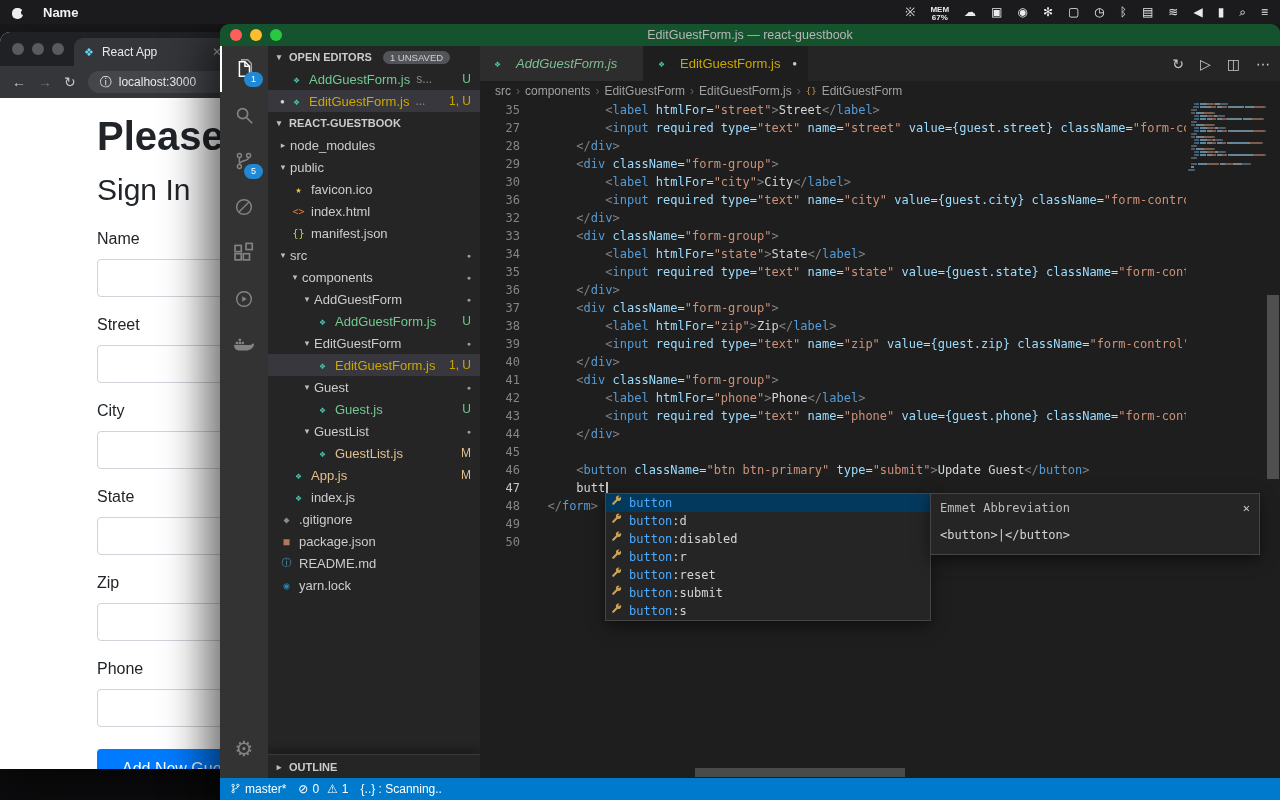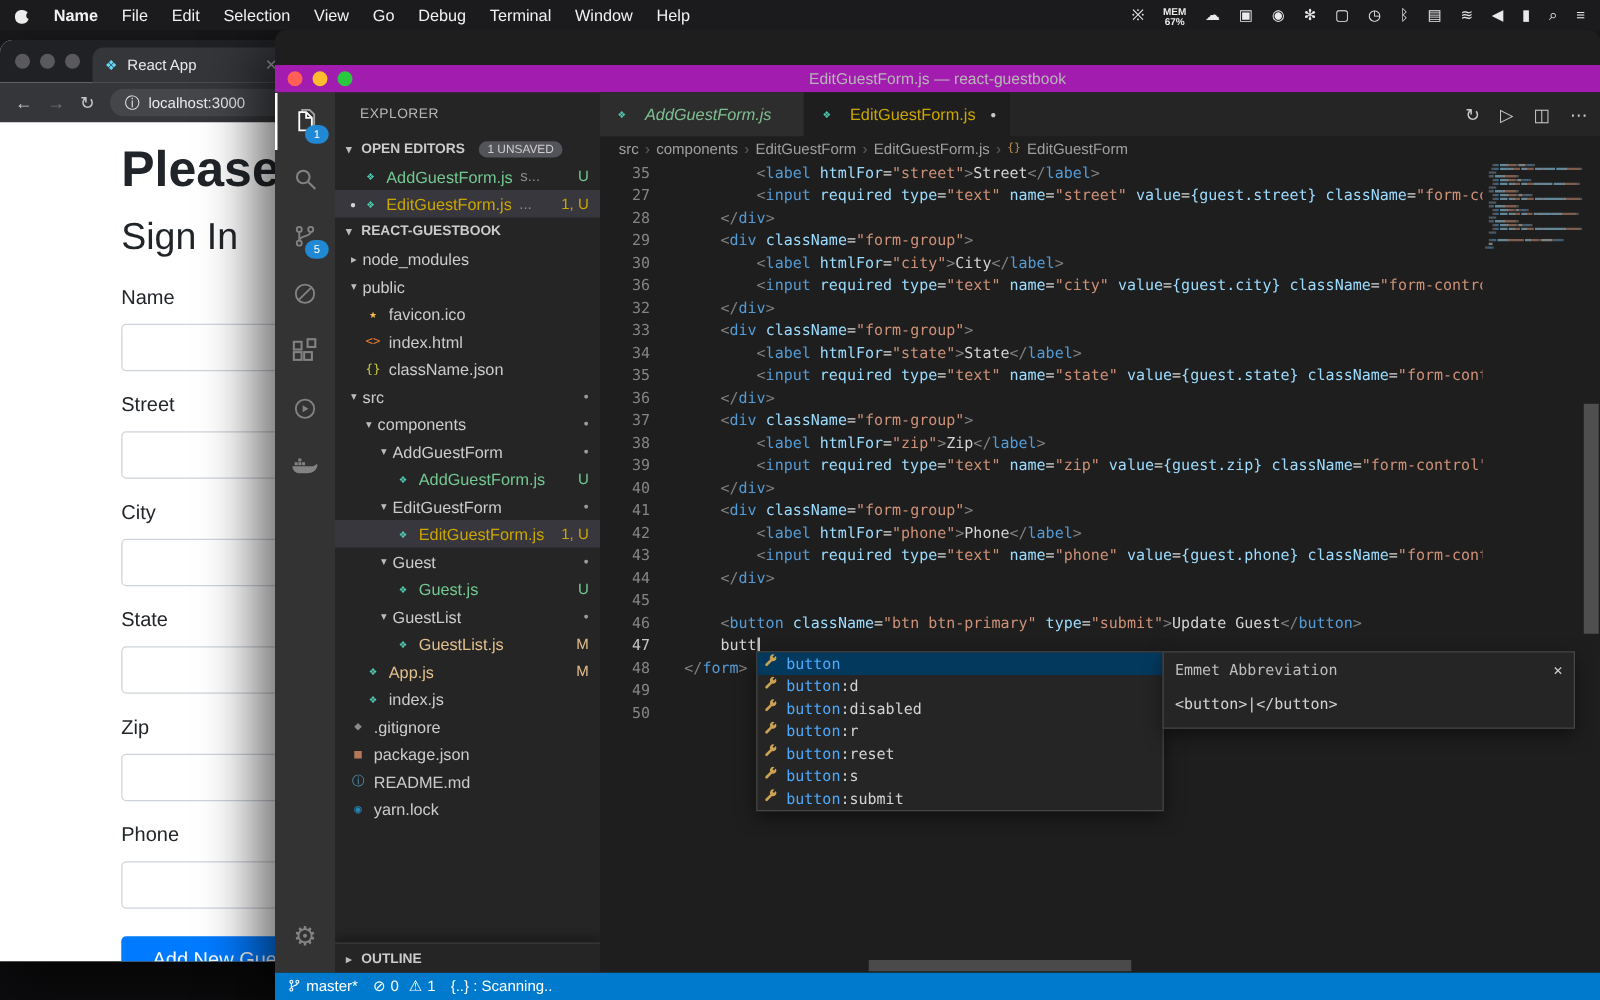--- a/index.html
+++ b/index.html
@@ -43,21 +43,21 @@
   .form-group{margin:0 0 16px 0;}
   .form-label{font-size:16px;line-height:24px;margin-bottom:8px;}
   .form-input{width:360px;height:36px;border:1px solid #ced4da;border-radius:4px;background:#fff;}
   .submit-btn{margin-top:6px;width:162px;height:40px;background:#007bff;color:#fff;border:none;
     border-radius:4px;font-size:16px;font-family:inherit;}
 
   
   .vscode{position:absolute;left:220px;top:24px;width:1060px;height:776px;z-index:20;
     border-radius:9px 9px 0 0;overflow:hidden;background:#1e1e1e;display:flex;flex-direction:column;
     box-shadow:-14px 12px 44px rgba(0,0,0,.6);}
-  .vs-titlebar{height:22px;background:#a21caf;position:relative;flex:0 0 auto;margin-top:28px;}
+  .vs-titlebar{height:22px;background:#14532d;position:relative;flex:0 0 auto;}
   .vs-title{position:absolute;left:0;right:0;top:0;height:22px;line-height:22px;text-align:center;
     color:#b6b6b6;font-size:12.5px;}
   .vs-lights{position:absolute;left:10px;top:5px;display:flex;gap:8px;}
   .vs-light{width:12px;height:12px;border-radius:50%;}
   .vs-main{flex:1;display:flex;min-height:0;position:relative;}
 
   
   .activitybar{width:48px;background:#333333;display:flex;flex-direction:column;align-items:center;flex:0 0 auto;}
   .ab-item{width:48px;height:46px;display:flex;align-items:center;justify-content:center;color:#838383;position:relative;}
   .ab-item svg{width:22px;height:22px;}
@@ -138,31 +138,20 @@
   .sb-right{margin-left:auto;display:flex;align-items:center;gap:14px;}
   .sb-ico{font-size:12px;}
 </style>
 </head>
 <body>
 
 <div class="menubar">
   <div class="left">
     <span class="apple-logo"></span>
     <span class="menu-item appname">Name</span>
-    <span id="menu-items" style="display:flex;gap:19px;">
-        <span class="menu-item">File</span>
-        <span class="menu-item">Edit</span>
-        <span class="menu-item">Selection</span>
-        <span class="menu-item">View</span>
-        <span class="menu-item">Go</span>
-        <span class="menu-item">Debug</span>
-        <span class="menu-item">Terminal</span>
-        <span class="menu-item">Window</span>
-        <span class="menu-item">Help</span>
-      </span>
   </div>
   <div class="right">
     <span id="menu-left-icons" style="display:flex;gap:15px;">
         <span class="mb-icon">※</span>
       </span>
     <span class="mem">
       <span>MEM</span>
       <span>67%</span>
     </span>
     <span id="menu-status-icons" style="display:flex;gap:15px;">
@@ -300,21 +289,20 @@
             <rect x="6.2" y="5.5" width="2.6" height="2.6"></rect>
             <rect x="9.4" y="5.5" width="2.6" height="2.6"></rect>
             <rect x="6.2" y="2.2" width="2.6" height="2.6"></rect>
             <path d="M1 9h16.5c2 0 3.5-.8 4.5-2l1 .8c-.6 4.3-4 7.2-9.5 7.2H7c-3.6 0-5.6-2.4-6-6z"></path>
           </svg>
       </div>
       <div class="ab-item ab-gear">⚙</div>
     </div>
 
     <div class="sidebar">
-      <div class="sb-title">EXPLORER</div>
       <div class="sec-head">
         <span class="caret">▾</span>
         <span>OPEN EDITORS</span>
         <span class="pill">1 UNSAVED</span>
       </div>
       <div id="open-editors-list">
           <div class="row" style="padding-left: 8px;">
             <span class="oe-dotslot"></span>
             <span class="ficon" style="color: rgb(78, 201, 176);">❖</span>
             <span class="tree-label" style="color: rgb(115, 201, 145);">AddGuestForm.js</span>
@@ -356,21 +344,21 @@
           </div>
           <div class="row" style="padding-left: 20px;">
             <span style="width: 3px; flex: 0 0 auto;"></span>
             <span class="ficon" style="color: rgb(227, 121, 51);">&lt;&gt;</span>
             <span class="tree-label">index.html</span>
             <span class="row-right"></span>
           </div>
           <div class="row" style="padding-left: 20px;">
             <span style="width: 3px; flex: 0 0 auto;"></span>
             <span class="ficon" style="color: rgb(203, 203, 65);">{}</span>
-            <span class="tree-label">className.json</span>
+            <span class="tree-label">manifest.json</span>
             <span class="row-right"></span>
           </div>
           <div class="row" style="padding-left: 8px;">
             <span class="caret">▾</span>
             <span class="tree-label">src</span>
             <span class="row-right">
               <span class="mod-dot">●</span>
             </span>
           </div>
           <div class="row" style="padding-left: 20px;">
@@ -900,27 +888,27 @@
               <div class="suggest-row">
                 <span><svg width="12" height="12" viewBox="0 0 16 16">
                     <path fill="#cca352" d="M13.5 4.5a3.5 3.5 0 01-4.6 3.3L4 12.7a1.4 1.4 0 11-2-2l4.9-4.9A3.5 3.5 0 0111.4 1l-2 2 1.4 1.4 2-2c.4.6.7 1.3.7 2.1z"></path>
                   </svg></span>
                 <span class="sg-label"><span class="match">button</span><span>:reset</span></span>
               </div>
               <div class="suggest-row">
                 <span><svg width="12" height="12" viewBox="0 0 16 16">
                     <path fill="#cca352" d="M13.5 4.5a3.5 3.5 0 01-4.6 3.3L4 12.7a1.4 1.4 0 11-2-2l4.9-4.9A3.5 3.5 0 0111.4 1l-2 2 1.4 1.4 2-2c.4.6.7 1.3.7 2.1z"></path>
                   </svg></span>
-                <span class="sg-label"><span class="match">button</span><span>:s</span></span>
+                <span class="sg-label"><span class="match">button</span><span>:submit</span></span>
               </div>
               <div class="suggest-row">
                 <span><svg width="12" height="12" viewBox="0 0 16 16">
                     <path fill="#cca352" d="M13.5 4.5a3.5 3.5 0 01-4.6 3.3L4 12.7a1.4 1.4 0 11-2-2l4.9-4.9A3.5 3.5 0 0111.4 1l-2 2 1.4 1.4 2-2c.4.6.7 1.3.7 2.1z"></path>
                   </svg></span>
-                <span class="sg-label"><span class="match">button</span><span>:submit</span></span>
+                <span class="sg-label"><span class="match">button</span><span>:s</span></span>
               </div>
             </div>
         </div>
         <div class="docs">
           <div class="docs-head">
             <span>Emmet Abbreviation</span>
             <span class="docs-close">✕</span>
           </div>
           <div class="docs-body">&lt;button&gt;|&lt;/button&gt;</div>
         </div>

